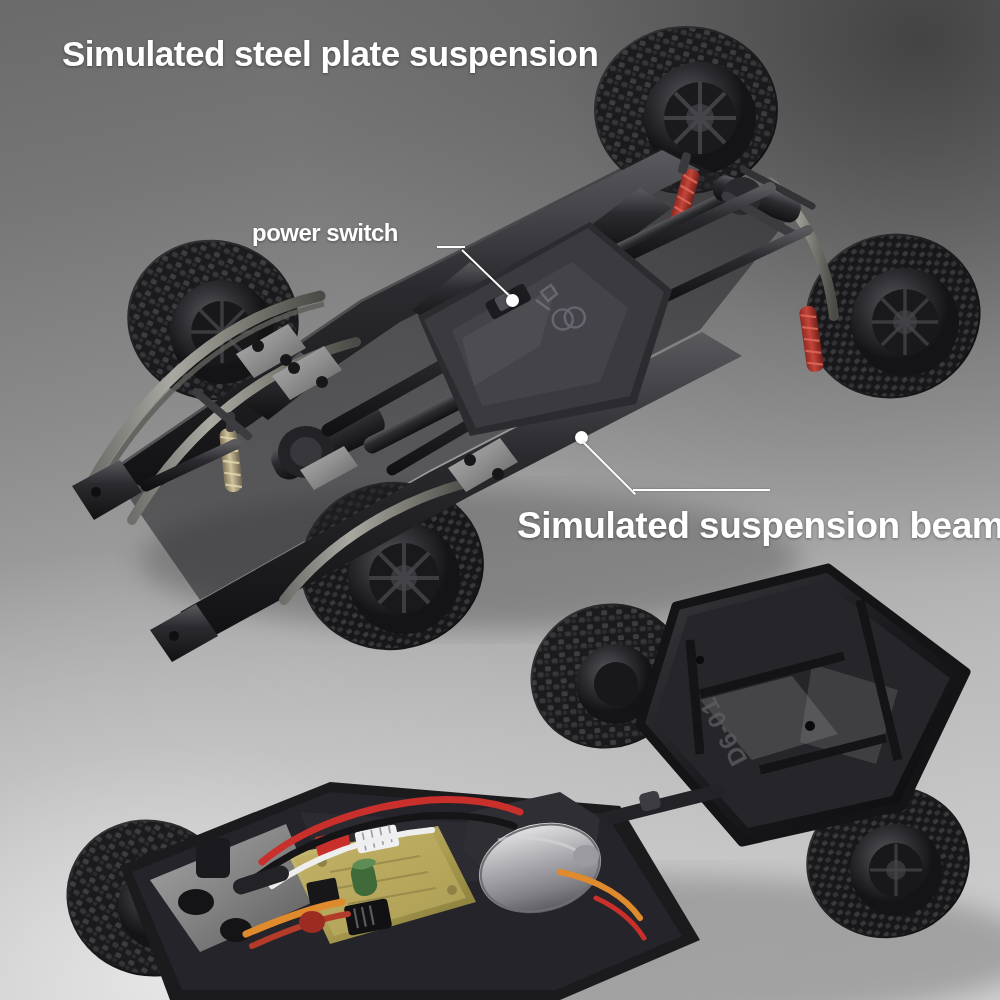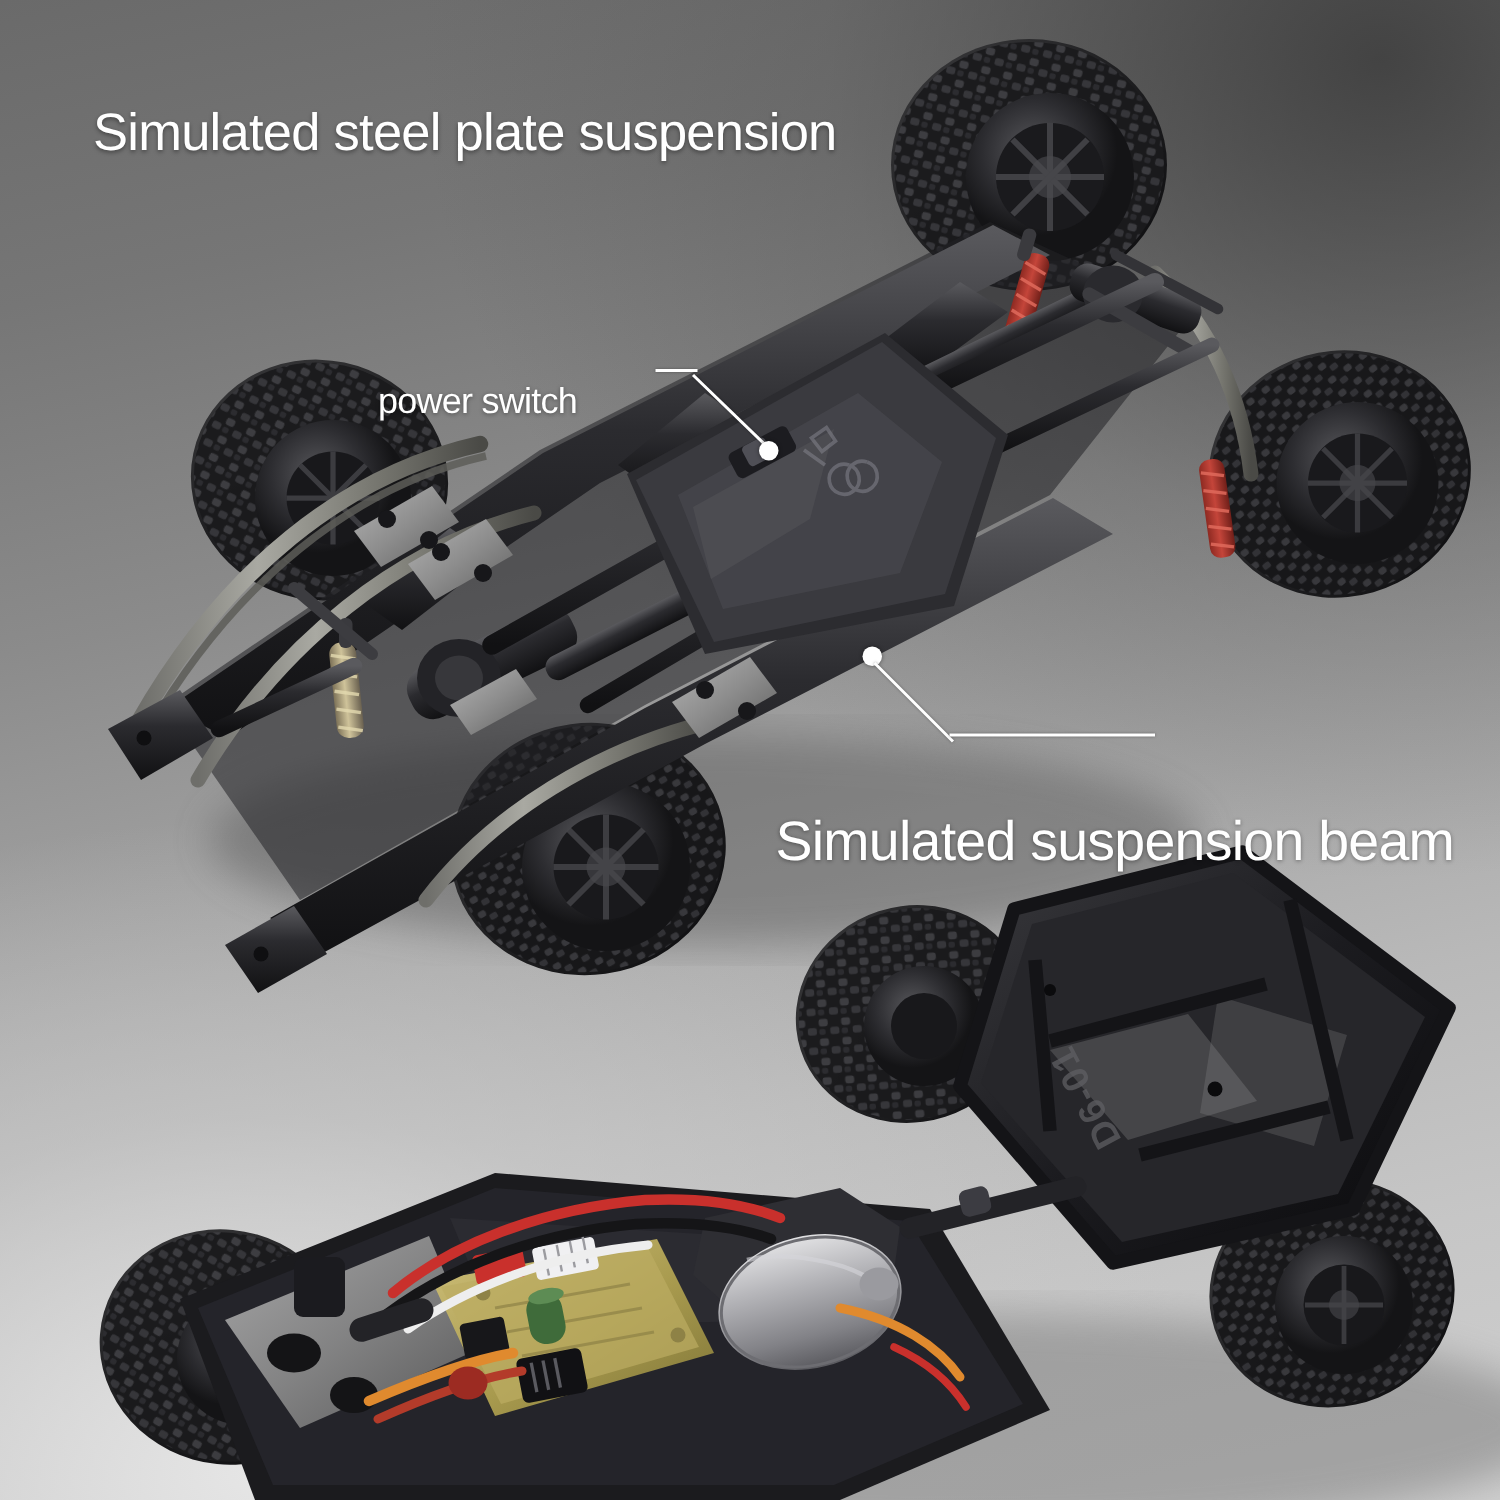--- a/index.html
+++ b/index.html
@@ -5,21 +5,21 @@
   html,body{margin:0;padding:0;background:#000;}
   #stage{
     position:relative;width:1000px;height:1000px;overflow:hidden;
     font-family:"Liberation Sans","DejaVu Sans",sans-serif;
     background:
       radial-gradient(ellipse 900px 620px at 18% 98%, rgba(232,232,232,0.95) 0%, rgba(205,205,205,0.55) 38%, rgba(160,160,160,0.0) 70%),
       radial-gradient(ellipse 820px 700px at 92% 4%, rgba(58,58,58,0.85) 0%, rgba(84,84,84,0.35) 45%, rgba(110,110,110,0) 78%),
       linear-gradient(168deg,#6a6a6a 0%,#767676 17%,#8b8b8b 36%,#a4a4a4 54%,#b9b9b9 70%,#c6c6c6 84%,#cfcfcf 100%);
   }
   .lbl{position:absolute;color:#fff;white-space:nowrap;letter-spacing:-0.5px;
-       text-shadow:0 1px 3px rgba(0,0,0,.40);font-weight:400;margin-top:35px;}
+       text-shadow:0 1px 3px rgba(0,0,0,.40);font-weight:700;}
   #title{left:62px;top:34px;font-size:35px;}
   #lbl-switch{left:252px;top:219px;font-size:24px;}
   #lbl-beam{left:517px;top:505px;font-size:37px;}
   .lead{position:absolute;background:#fff;height:2px;transform-origin:0 50%;
         box-shadow:0 0 2px rgba(0,0,0,.35);}
   .dot{position:absolute;width:13px;height:13px;border-radius:50%;background:#fff;
        box-shadow:0 0 3px rgba(0,0,0,.45);}
   .art{position:absolute;pointer-events:none;}
 </style>
 </head>

